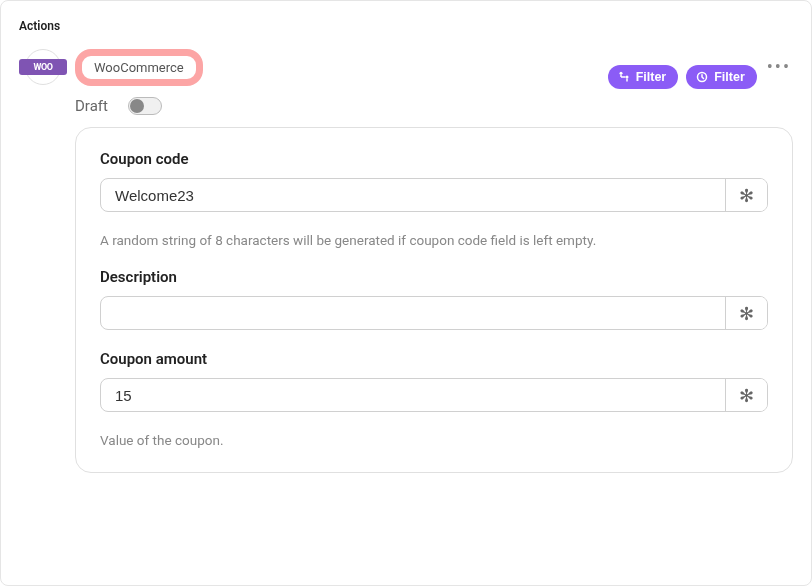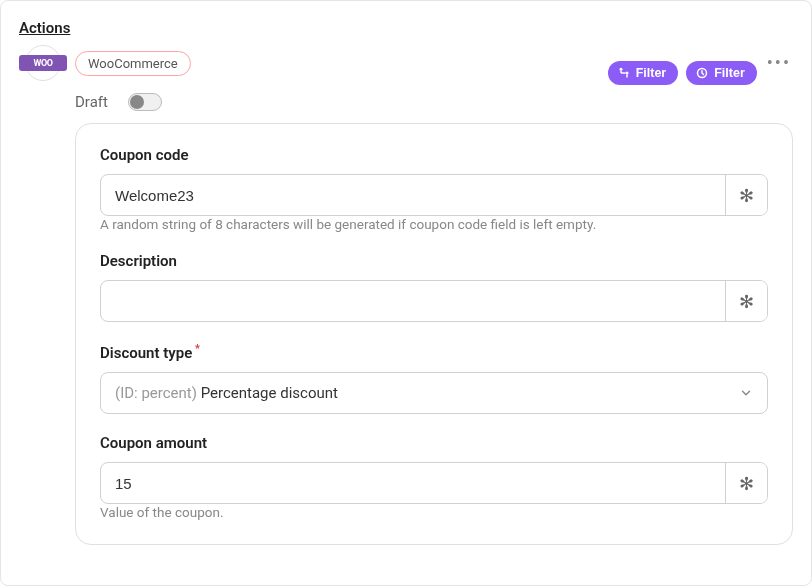--- a/index.html
+++ b/index.html
@@ -16,24 +16,23 @@
       height: 586px;
       overflow: hidden;
     }
     .container {
       border: 1px solid #e5e5e5;
       border-radius: 8px;
       height: 100%;
       padding: 18px 18px 0 18px;
     }
     .section-header {
-      font-size: 15px;
+      font-size: 12px;
       font-weight: 600;
-      margin-bottom: 4px;
-      text-decoration: underline;
+      margin-bottom: 12px;
     }
     .action-row {
       display: flex;
       align-items: flex-start;
       gap: 14px;
       padding-left: 6px;
     }
     .app-icon {
       width: 36px;
       height: 36px;
@@ -58,21 +57,21 @@
     .action-main {
       flex: 1;
     }
     .action-top {
       display: flex;
       align-items: center;
       justify-content: space-between;
       margin-bottom: 8px;
     }
     .app-tag {
-      border: 1px solid #fca5a5;
+      border: 7px solid #fca5a5;
       padding: 4px 12px;
       border-radius: 16px;
       font-size: 13px;
       color: #555;
       background: #fff;
     }
     .top-right {
       display: flex;
       align-items: center;
       gap: 8px;
@@ -172,21 +171,21 @@
       font-size: 11px;
       vertical-align: super;
     }
     .input-wrap {
       display: flex;
       align-items: stretch;
       border: 1px solid #d0d0d0;
       border-radius: 8px;
       overflow: hidden;
       background: #fff;
-      height: 42px;
+      height: 34px;
     }
     .input-field {
       flex: 1;
       border: none;
       outline: none;
       padding: 10px 14px;
       font-size: 15px;
       color: #333;
       background: transparent;
     }
@@ -197,21 +196,21 @@
       align-items: center;
       justify-content: center;
       color: #666;
       font-size: 18px;
       cursor: pointer;
       background: #fff;
     }
     .help-text {
       font-size: 13.5px;
       color: #888;
-      margin-top: 0;
+      margin-top: 20px;
     }
     .select-wrap {
       border: 1px solid #d0d0d0;
       border-radius: 8px;
       padding: 10px 14px;
       display: flex;
       align-items: center;
       justify-content: space-between;
       background: #fff;
       height: 42px;
@@ -294,37 +293,20 @@
         </div>
 
         <div class="form-group">
           <label class="form-label">Description</label>
           <div class="input-wrap">
             <input class="input-field" type="text" value="" style="">
             <div class="suffix-btn">✻</div>
           </div>
         </div>
 
-        <div class="form-group">
-          <label class="form-label">
-            <span>Discount type</span><span class="required"> *</span>
-          </label>
-          <div class="select-wrap">
-            <span class="select-text">
-              <span class="select-prefix">(ID: percent)</span>
-              <span> </span>
-              <span class="select-value">Percentage discount</span>
-            </span>
-            <span class="chevron">
-              <svg width="14" height="14" viewBox="0 0 16 16" fill="none">
-                <path d="M4 6 L8 10 L12 6" stroke="#888" stroke-width="1.6" fill="none" stroke-linecap="round" stroke-linejoin="round"></path>
-              </svg>
-            </span>
-          </div>
-        </div>
 
         <div class="form-group">
           <label class="form-label">Coupon amount</label>
           <div class="input-wrap">
             <input class="input-field" type="text" value="15" style="">
             <div class="suffix-btn">✻</div>
           </div>
           <div class="help-text">Value of the coupon.</div>
         </div>
 

